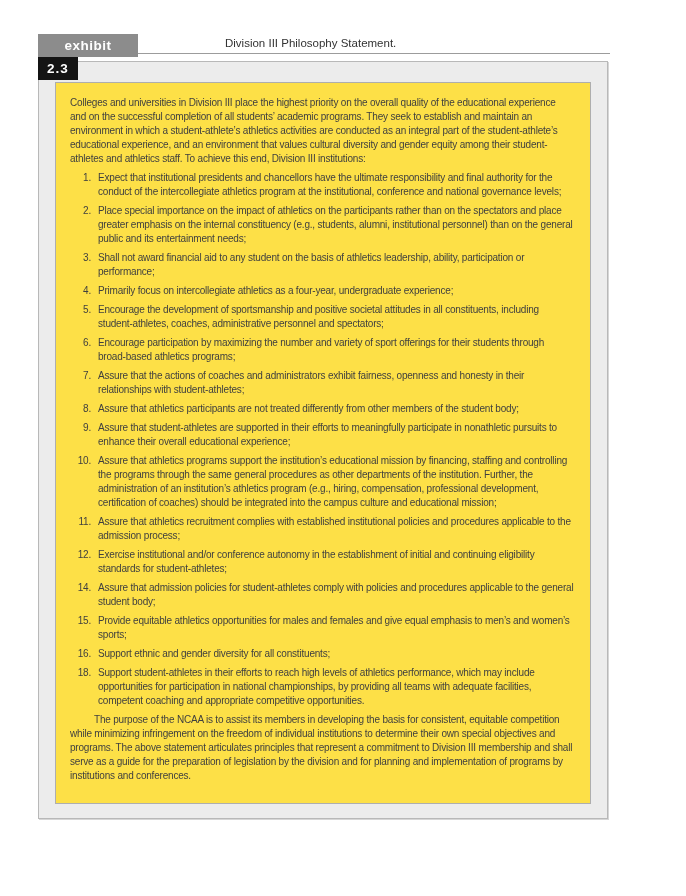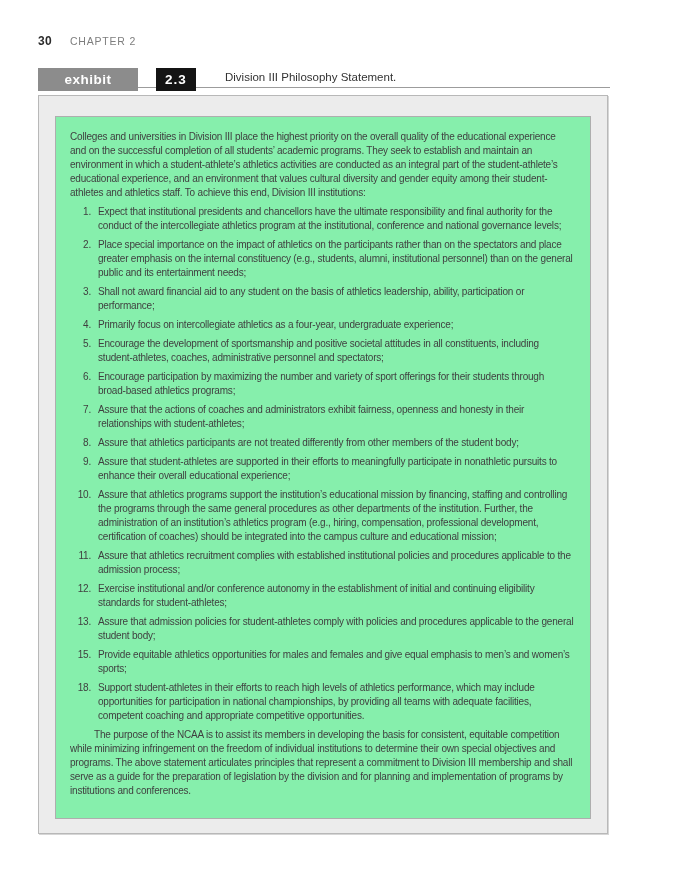--- a/index.html
+++ b/index.html
@@ -13,60 +13,56 @@
   .page { padding: 34px 40px 0 38px; }
 
   
   .running-head { display: flex; align-items: baseline; gap: 18px; margin-bottom: 20px; }
   .page-num { font-size: 12px; font-weight: bold; color: #2b2b2b; letter-spacing: 0.3px; }
   .chapter { font-size: 10.5px; color: #7e7e7e; letter-spacing: 0.8px; }
 
   
   .exhibit-row { position: relative; width: 572px; height: 23px; margin-bottom: 4px; }
   .exhibit-rule { position: absolute; left: 0; right: 0; bottom: 3px; height: 1px; background: #9c9c9c; }
-  .exhibit-tags { position: absolute; left: 0; top: 0; display: flex; gap: 18px; z-index: 2; }
+  .exhibit-tags { position: absolute; left: 0; top: 0; display: flex; gap: 0; z-index: 2; flex-direction: column; }
   .tag { height: 23px; line-height: 23px; text-align: center; color: #ffffff;
          font-weight: bold; font-size: 13.5px; }
   .tag-exhibit { width: 100px; background: #8c8c8c; letter-spacing: 0.5px; }
   .tag-number  { width: 40px;  background: #141414; letter-spacing: 1px; }
   .exhibit-title { position: absolute; left: 163px; top: 3px; font-size: 11.5px; color: #333333; margin-left: 24px; }
 
   
   .outer-box {
     width: 570px; background: #ececec;
     border: 1px solid #b8b8b8;
     box-shadow: 1px 1px 0 #d6d6d6;
     padding: 20px 16px 14px 16px;
     box-sizing: border-box;
   }
   .inner-box {
-    background: #86efac;
+    background: #fde047;
     border: 1px solid #aeaeae;
     padding: 13px 16px 12px 14px;
     box-sizing: border-box;
   }
 
   
   .body-text { font-size: 10px; line-height: 14px; letter-spacing: -0.2px; color: #3f3f3f; }
   .intro { margin: 0 0 5px 0; }
   ol.phil-list { list-style: none; margin: 0; padding: 0; }
   ol.phil-list li { display: flex; margin: 0 0 5px 0; }
   .item-num { width: 21px; flex: 0 0 21px; text-align: right; margin-right: 7px; }
   .item-text { flex: 1; }
   .closing { margin: 2px 0 8px 0; text-indent: 24px; }
 </style>
 </head>
 <body>
 
 <div class="page">
 
-  <div class="running-head">
-    <span class="page-num">30</span>
-    <span class="chapter">CHAPTER 2</span>
-  </div>
 
   <div class="exhibit-row">
     <div class="exhibit-rule"></div>
     <div class="exhibit-tags">
       <span class="tag tag-exhibit">exhibit</span>
       <span class="tag tag-number">2.3</span>
     </div>
     <span class="exhibit-title">Division III Philosophy Statement.</span>
   </div>
 
@@ -118,26 +114,30 @@
           </li>
         <li>
             <span class="item-num">11.</span>
             <span class="item-text">Assure that athletics recruitment complies with established institutional policies and procedures applicable to the admission process;</span>
           </li>
         <li>
             <span class="item-num">12.</span>
             <span class="item-text">Exercise institutional and/or conference autonomy in the establishment of initial and continuing eligibility standards for student-athletes;</span>
           </li>
         <li>
-            <span class="item-num">13.</span>
+            <span class="item-num">14.</span>
             <span class="item-text">Assure that admission policies for student-athletes comply with policies and procedures applicable to the general student body;</span>
           </li>
         <li>
             <span class="item-num">15.</span>
             <span class="item-text">Provide equitable athletics opportunities for males and females and give equal emphasis to men’s and women’s sports;</span>
+          </li>
+        <li>
+            <span class="item-num">16.</span>
+            <span class="item-text">Support ethnic and gender diversity for all constituents;</span>
           </li>
         <li>
             <span class="item-num">18.</span>
             <span class="item-text">Support student-athletes in their efforts to reach high levels of athletics performance, which may include opportunities for participation in national championships, by providing all teams with adequate facilities, competent coaching and appropriate competitive opportunities.</span>
           </li>
       </ol>
 
       <p class="closing">The purpose of the NCAA is to assist its members in developing the basis for consistent, equitable competition while minimizing infringement on the freedom of individual institutions to determine their own special objectives and programs. The above statement articulates principles that represent a commitment to Division III membership and shall serve as a guide for the preparation of legislation by the division and for planning and implementation of programs by institutions and conferences.</p>
 
     </div>

